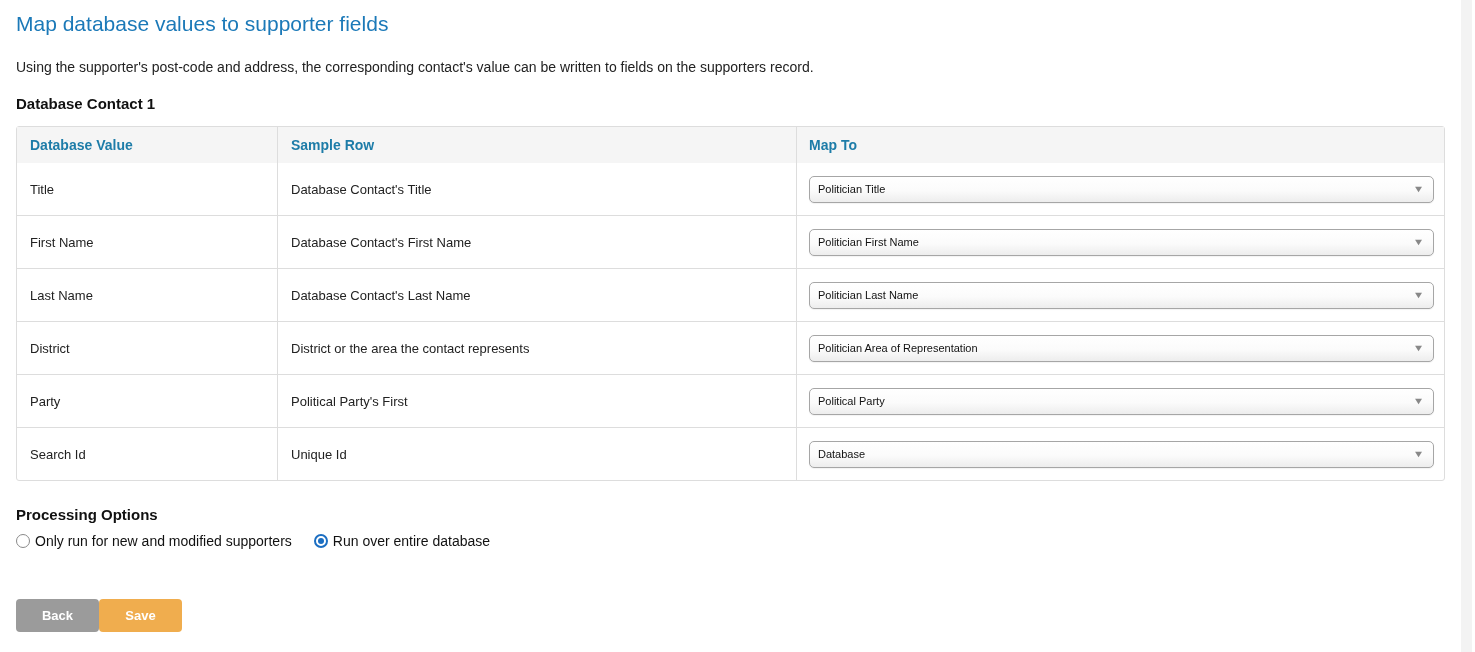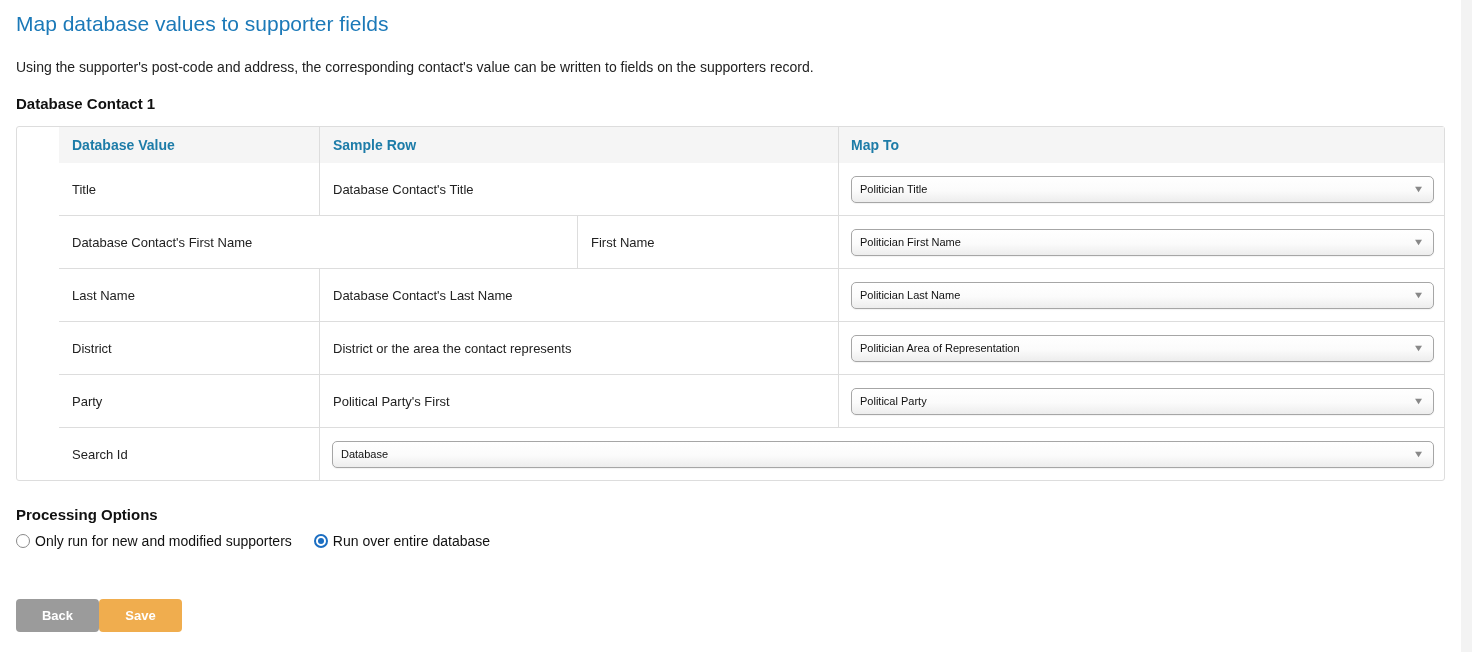--- a/index.html
+++ b/index.html
@@ -31,21 +31,20 @@
     color: #111111;
   }
 
   
   .map-table {
     margin-top: 14px;
     width: 1429px;
     border: 1px solid #dddddd;
     border-radius: 3px;
     background: #ffffff;
-    padding-left: 42px;
   }
   .t-row { display: flex; align-items: stretch; }
   .t-row + .t-row { border-top: 1px solid #dddddd; }
   .t-head { background: #f5f5f5; }
   .t-head .cell {
     height: 36px;
     display: flex; align-items: center;
     font-size: 14px; font-weight: 700;
     color: #1d7ca8;
   }
@@ -158,22 +157,22 @@
         <div class="cell col2">Database Contact's Title</div>
         <div class="cell col3">
           <div class="select">
             <span class="select-label">Politician Title</span>
             <span class="select-arrow">▼</span>
           </div>
         </div>
       </div>
 
       <div class="t-row">
+        <div class="cell col1">First Name</div>
         <div class="cell col2">Database Contact's First Name</div>
-        <div class="cell col1">First Name</div>
         <div class="cell col3">
           <div class="select">
             <span class="select-label">Politician First Name</span>
             <span class="select-arrow">▼</span>
           </div>
         </div>
       </div>
 
       <div class="t-row">
         <div class="cell col1">Last Name</div>
@@ -203,20 +202,21 @@
         <div class="cell col3">
           <div class="select">
             <span class="select-label">Political Party</span>
             <span class="select-arrow">▼</span>
           </div>
         </div>
       </div>
 
       <div class="t-row">
         <div class="cell col1">Search Id</div>
+        <div class="cell col2">Unique Id</div>
         <div class="cell col3">
           <div class="select">
             <span class="select-label">Database</span>
             <span class="select-arrow">▼</span>
           </div>
         </div>
       </div>
 
     </div>
   </div>

